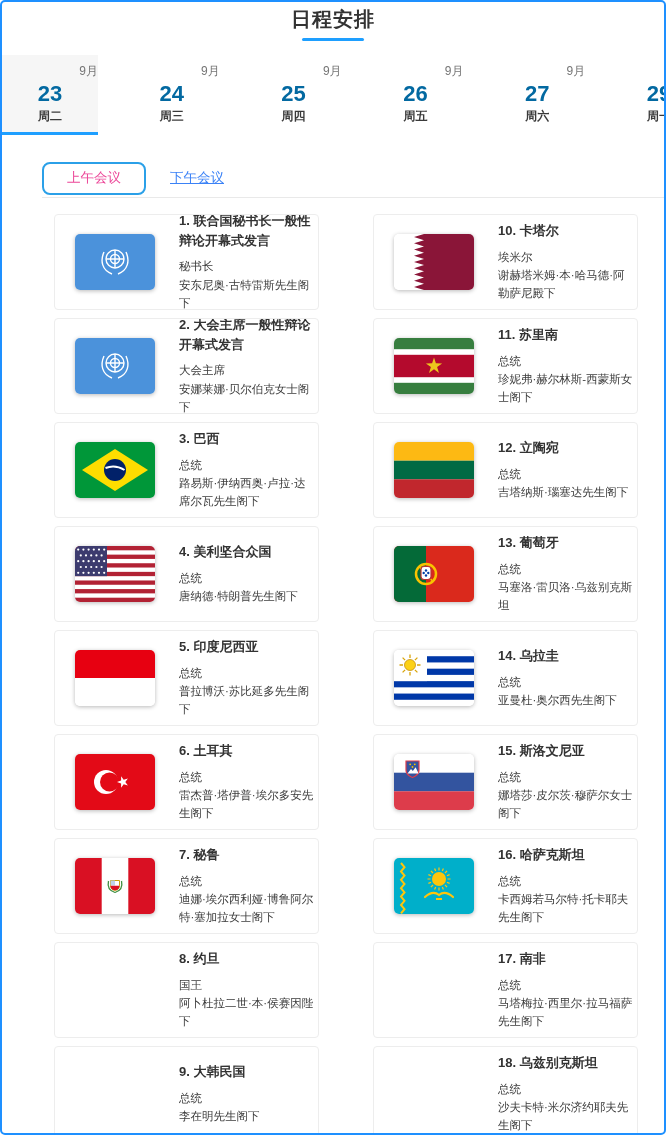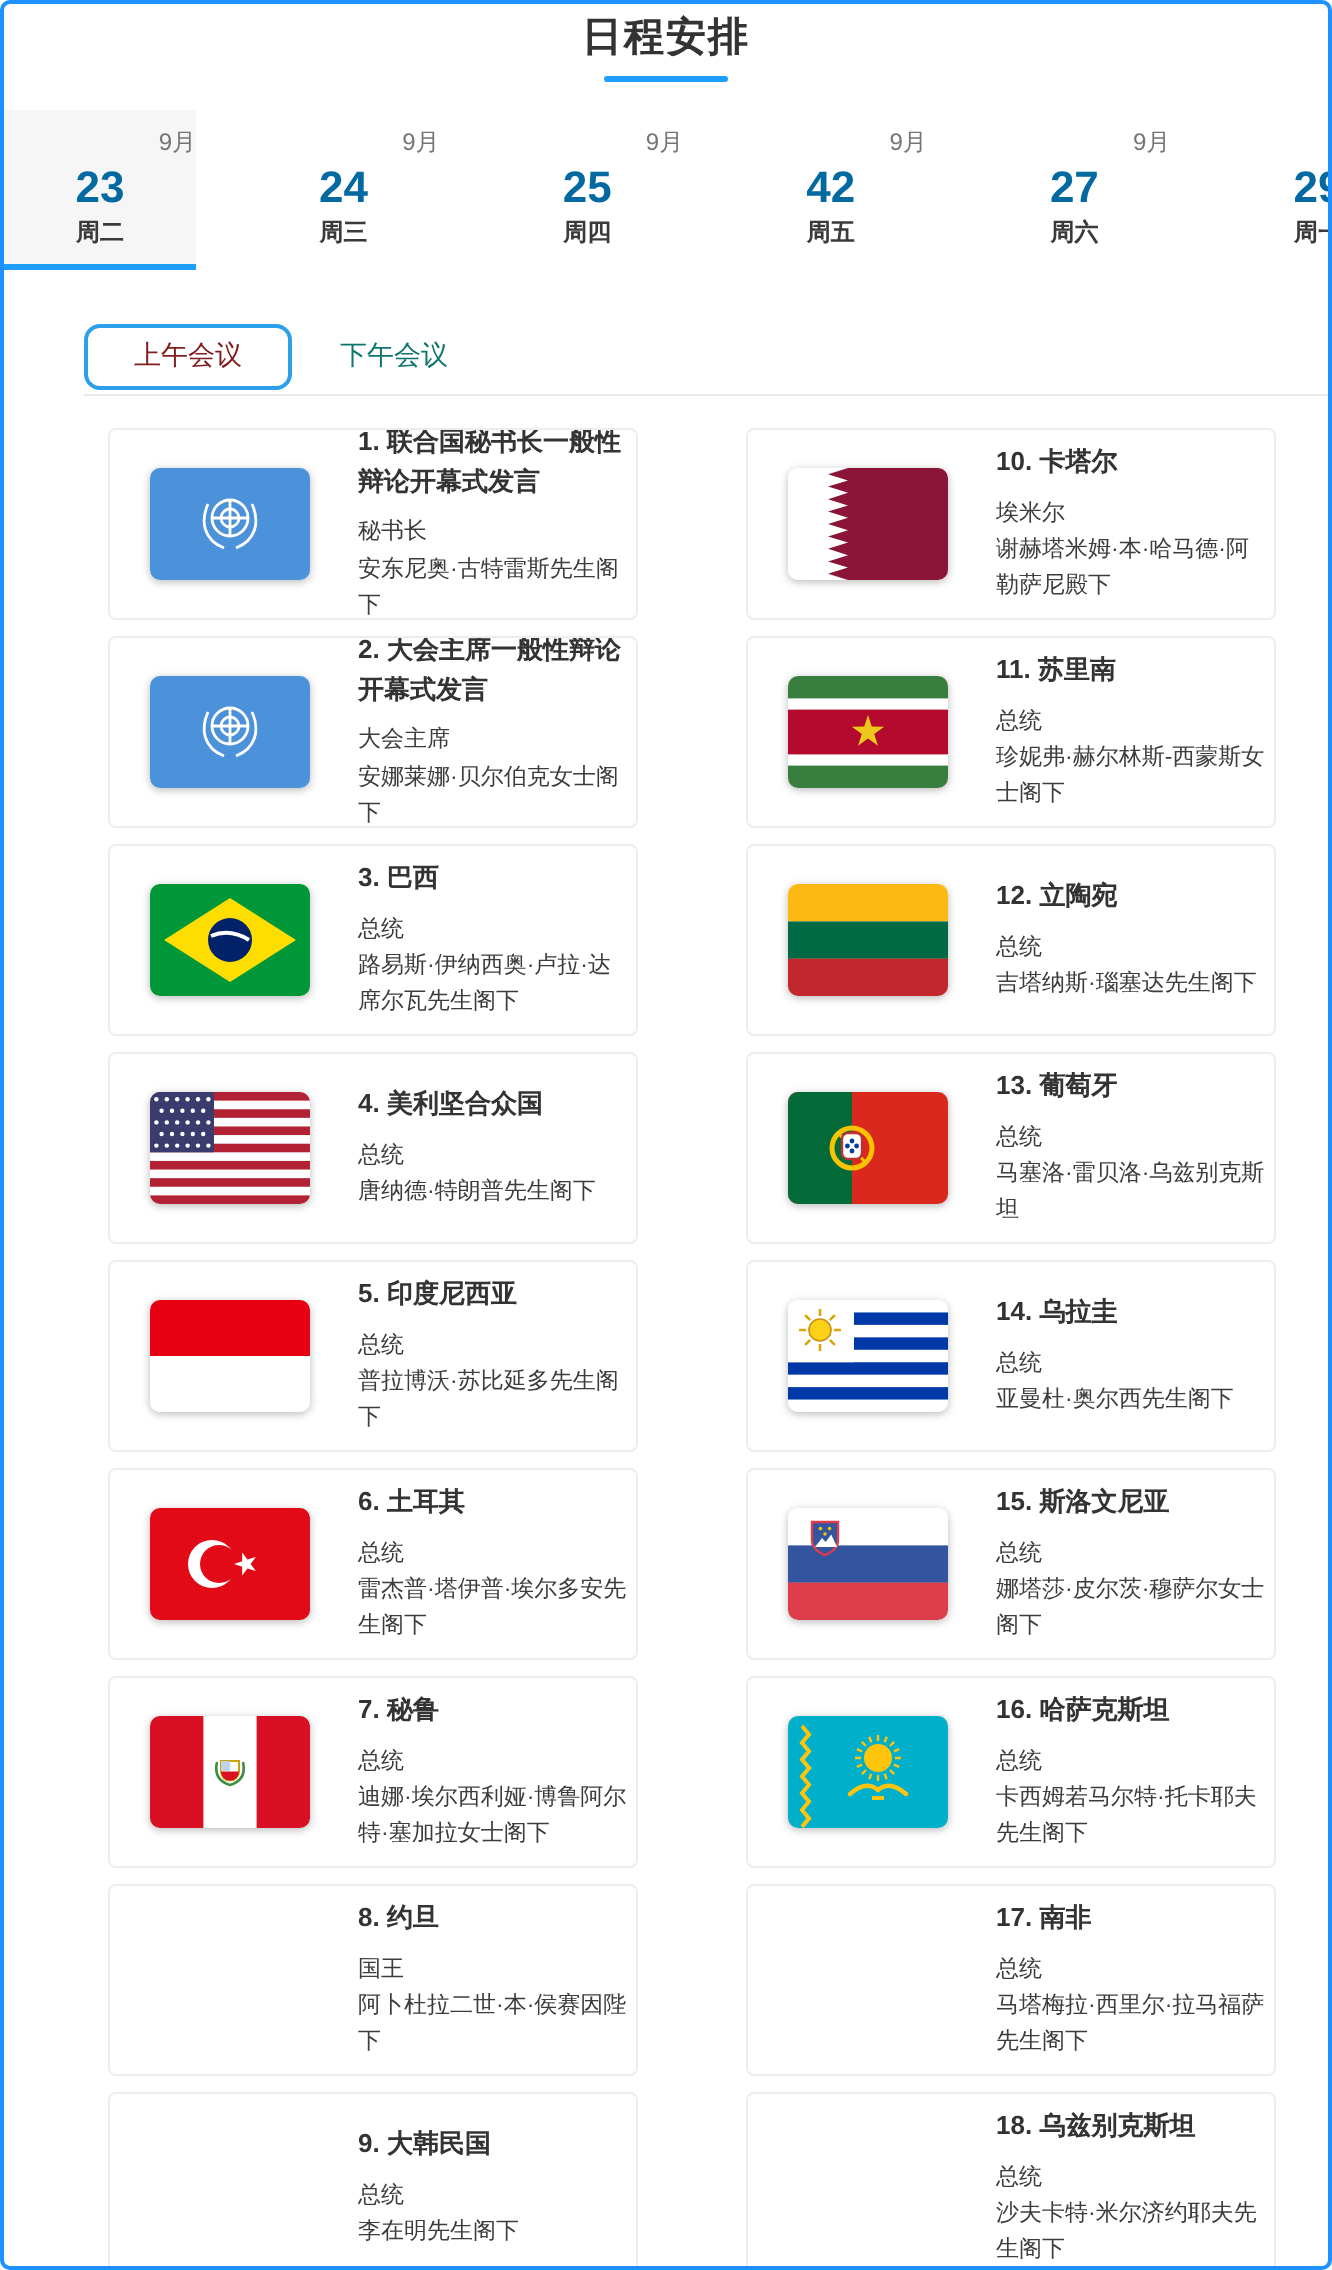--- a/index.html
+++ b/index.html
@@ -18,25 +18,25 @@
   
   .date-strip{display:flex;justify-content:space-between;width:705px;margin-top:14px;}
   .date-cell{box-sizing:border-box;width:96px;padding:9px 0 8px;text-align:center;cursor:pointer;border-bottom:3px solid transparent;}
   .date-cell.selected{background:#f6f6f6;border-bottom:3px solid #1E9FFF;}
   .date-month{font-size:12px;color:#757575;line-height:15px;text-align:right;}
   .date-day{font-size:22px;font-weight:bold;color:#0369a1;line-height:26px;margin-top:2px;}
   .date-week{font-size:12px;font-weight:600;color:#3a3a3a;line-height:15px;margin-top:2px;}
   
   .tab-row{display:flex;align-items:center;height:38px;margin:24px 0 0 40px;border-bottom:1px solid #e9e9e9;}
   .tab-selected{
-    box-sizing:border-box;height:33px;padding:0 23px;background:#fff;color:#7f1d1d;
+    box-sizing:border-box;height:33px;padding:0 23px;background:#fff;color:#ec4899;
     border:2px solid #2BA0E8;border-radius:8px;font-size:13.5px;cursor:pointer;
     font-family:inherit;
   }
-  .tab-plain{margin-left:24px;font-size:13.5px;color:#0f766e;cursor:pointer;}
+  .tab-plain{margin-left:24px;font-size:13.5px;color:#3b82f6;text-decoration:underline;cursor:pointer;}
   
   .list{
     display:grid;grid-auto-flow:column;
     grid-template-rows:repeat(9,1fr);grid-template-columns:1fr 1fr;
     column-gap:54px;row-gap:8px;
     margin:16px 26px 0 52px;height:928px;
   }
   .card{
     box-sizing:border-box;border:1px solid #ededed;border-radius:4px;background:#fff;
     display:flex;align-items:center;overflow:hidden;
@@ -72,21 +72,21 @@
         <div class="date-day">24</div>
         <div class="date-week">周三</div>
       </div>
       <div class="date-cell">
         <div class="date-month">9月</div>
         <div class="date-day">25</div>
         <div class="date-week">周四</div>
       </div>
       <div class="date-cell">
         <div class="date-month">9月</div>
-        <div class="date-day">42</div>
+        <div class="date-day">26</div>
         <div class="date-week">周五</div>
       </div>
       <div class="date-cell">
         <div class="date-month">9月</div>
         <div class="date-day">27</div>
         <div class="date-week">周六</div>
       </div>
       <div class="date-cell">
         <div class="date-month">9月</div>
         <div class="date-day">29</div>

